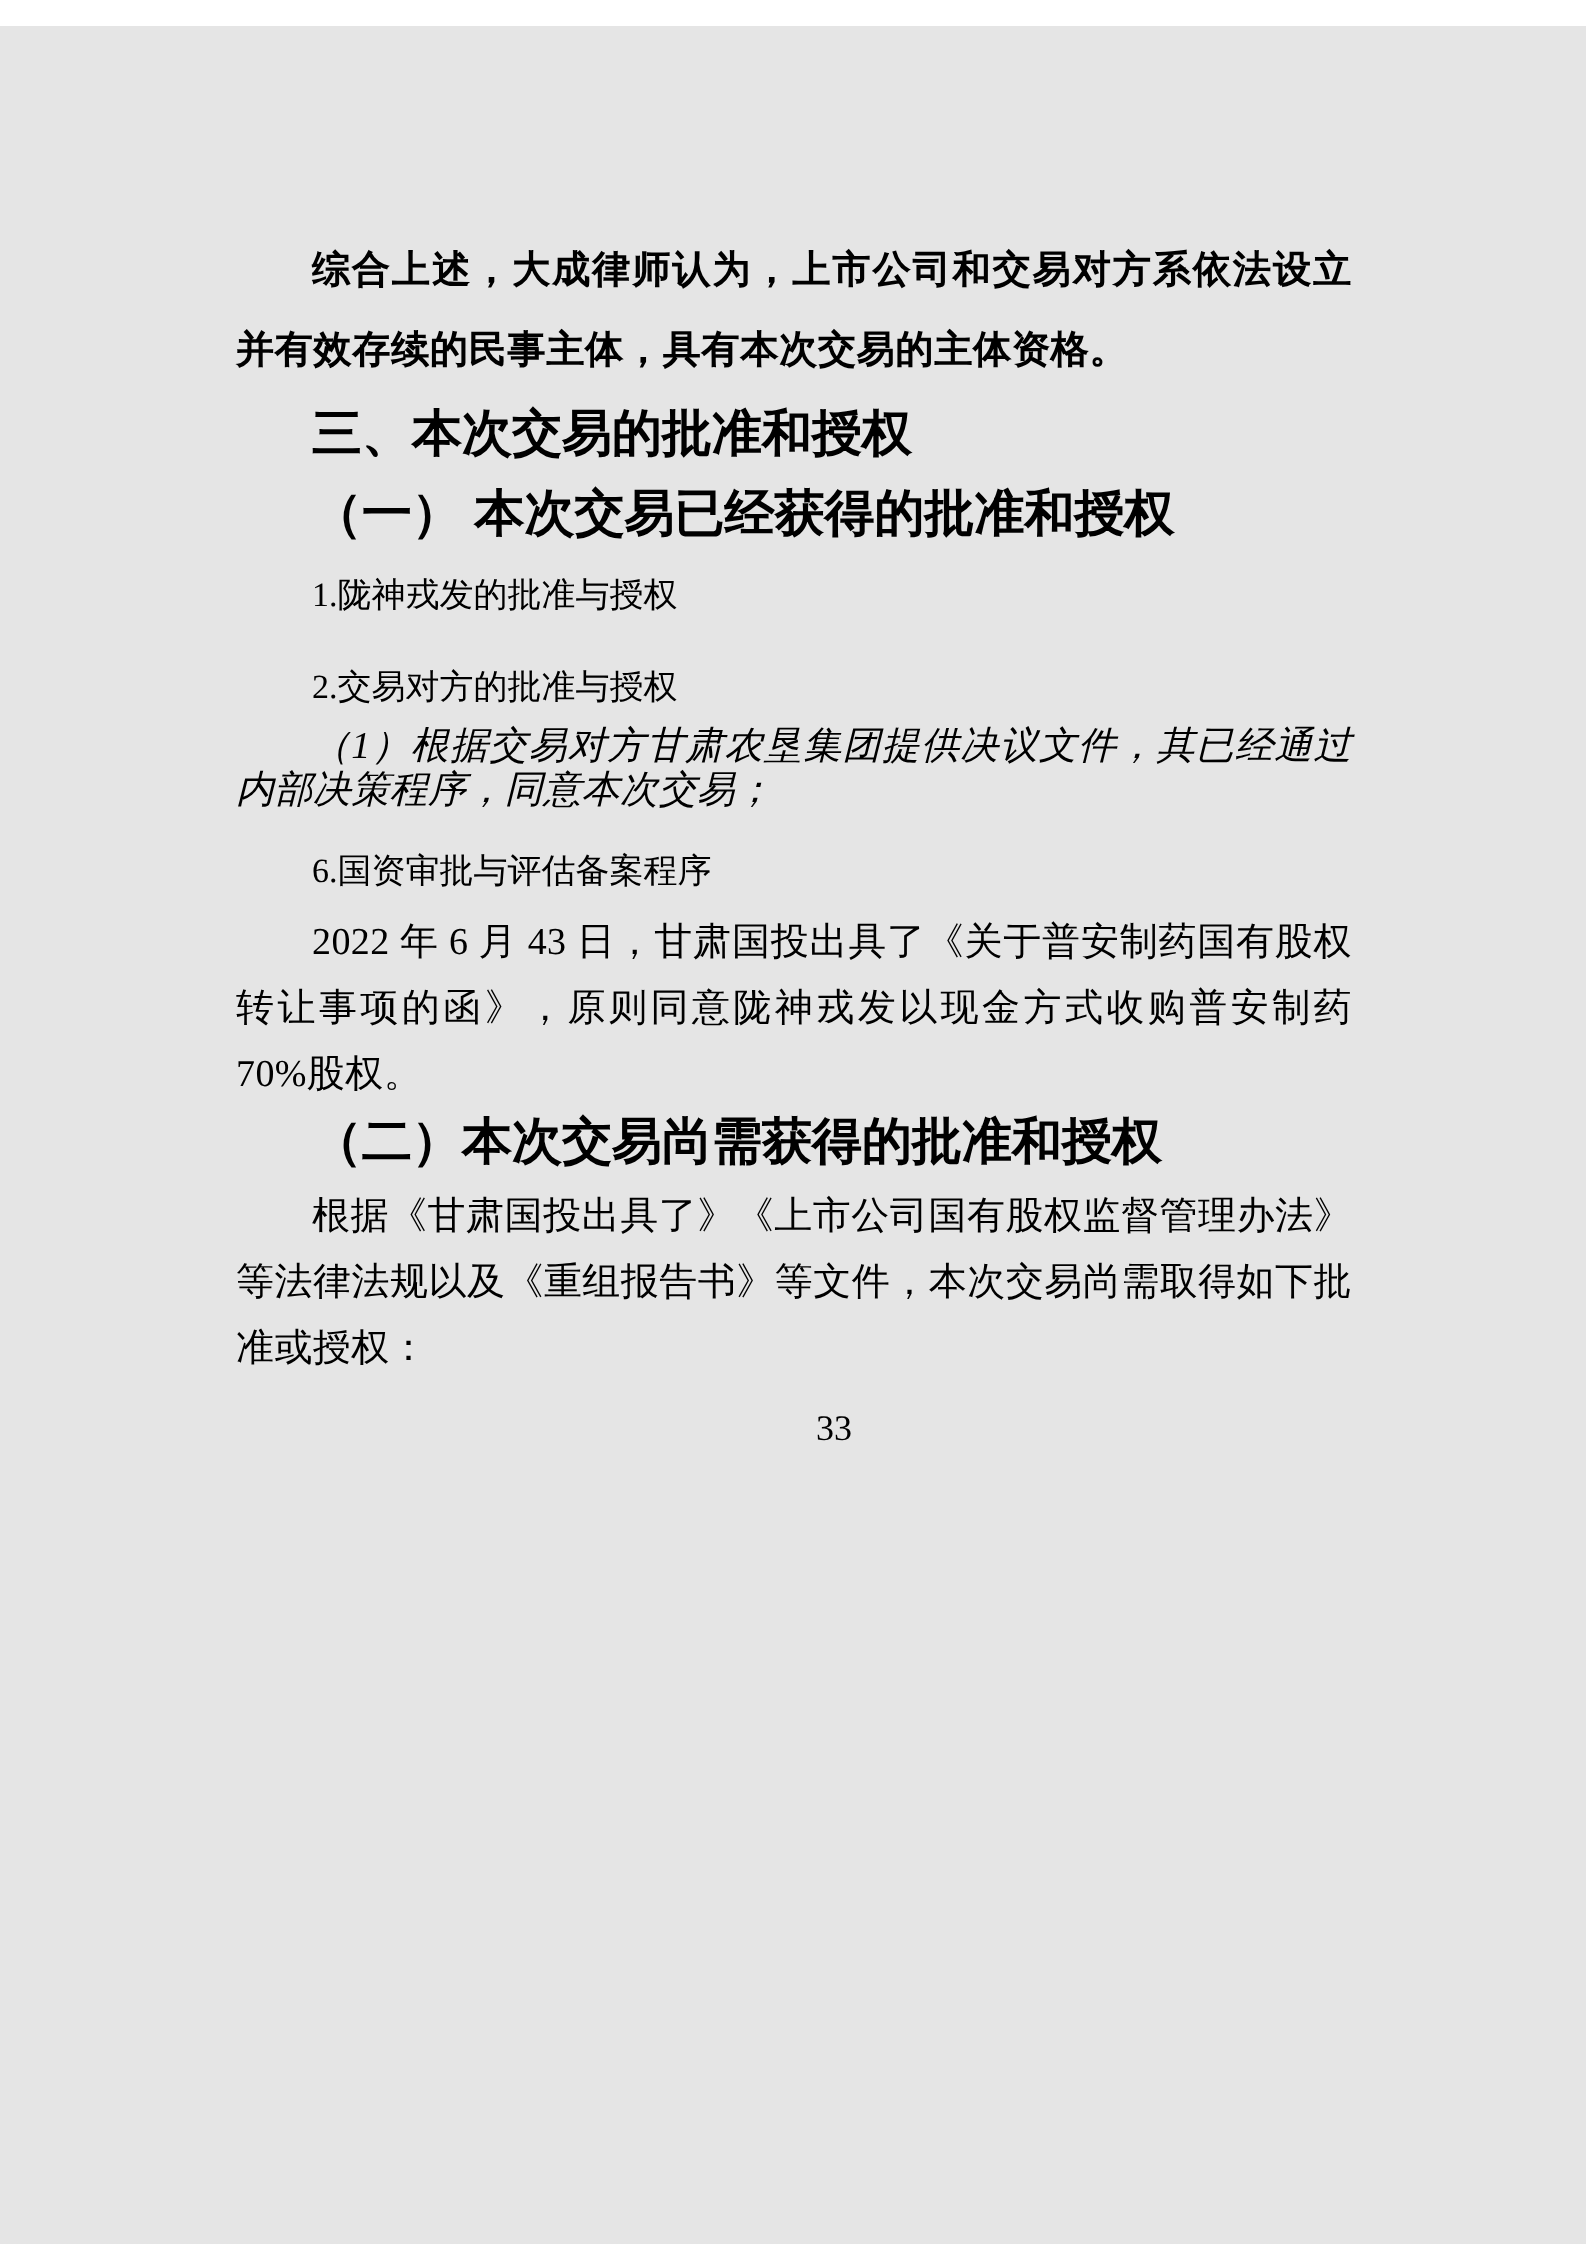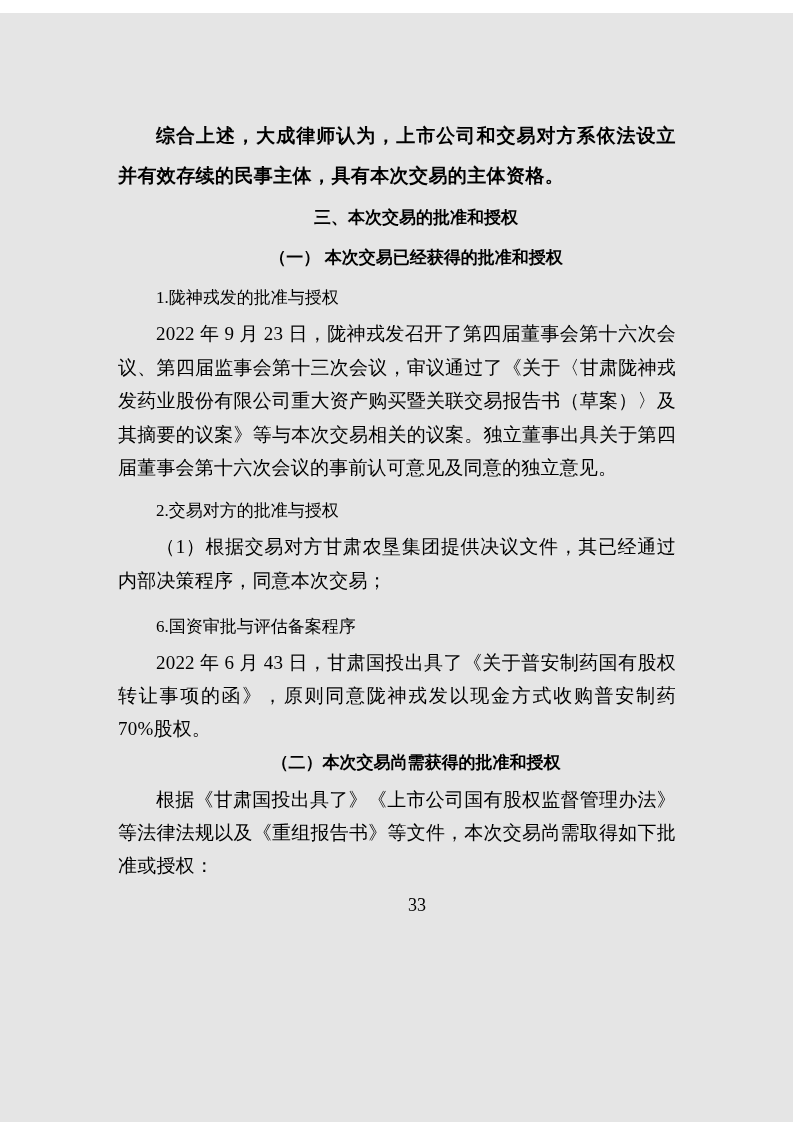--- a/index.html
+++ b/index.html
@@ -36,39 +36,40 @@
   .hei {
     font-family: "Liberation Sans", "DejaVu Sans", sans-serif;
     font-weight: bold;
   }
   .lead {
     line-height: 40px;
     letter-spacing: 0.4px;
   }
   .heading {
     margin: 0;
-    font-size: 17px;
+    font-size: 25px;
     line-height: 40px;
     text-indent: 38px;
-    text-align: center;
+    text-align: left;
+    font-family: Liberation Serif, serif;
   }
   .item {
     margin: 0;
     font-size: 17px;
     line-height: 39px;
     text-indent: 38px;
     text-align: left;
   }
   .mt2  { margin-top: 2px; }
   .mt6  { margin-top: 6.5px; }
   .mt9  { margin-top: 9px; }
   .mt12 { margin-top: 12px; }
   .mt14 { margin-top: 14px; }
   .mtn2 { margin-top: -2px; }
-  .lh34 { line-height: 34px; }
+  .lh34 { line-height: 22px; font-style: italic; }
   .lh33 { line-height: 33px; }
   .pagenum {
     margin-top: 13px;
     font-size: 18px;
     line-height: 21px;
     text-align: center;
     text-indent: 0;
     transform: translateX(20px);
   }
 </style>
@@ -79,21 +80,20 @@
   <div class="content">
 
     <p class="para hei lead">综合上述，大成律师认为，上市公司和交易对方系依法设立并有效存续的民事主体，具有本次交易的主体资格。</p>
 
     <h2 class="heading hei mt2">三、本次交易的批准和授权</h2>
 
     <h3 class="heading hei">（一） 本次交易已经获得的批准和授权</h3>
 
     <p class="item">1.陇神戎发的批准与授权</p>
 
-    <p class="para">2022 年 9 月 23 日，陇神戎发召开了第四届董事会第十六次会议、第四届监事会第十三次会议，审议通过了《关于〈甘肃陇神戎发药业股份有限公司重大资产购买暨关联交易报告书（草案）〉及其摘要的议案》等与本次交易相关的议案。独立董事出具关于第四届董事会第十六次会议的事前认可意见及同意的独立意见。</p>
 
     <p class="item mt6">2.交易对方的批准与授权</p>
 
     <p class="para lh34">（1）根据交易对方甘肃农垦集团提供决议文件，其已经通过内部决策程序，同意本次交易；</p>
 
 
     <p class="item mt9">6.国资审批与评估备案程序</p>
 
     <p class="para lh33">2022 年 6 月 43 日，甘肃国投出具了《关于普安制药国有股权转让事项的函》，原则同意陇神戎发以现金方式收购普安制药 70%股权。</p>
 

